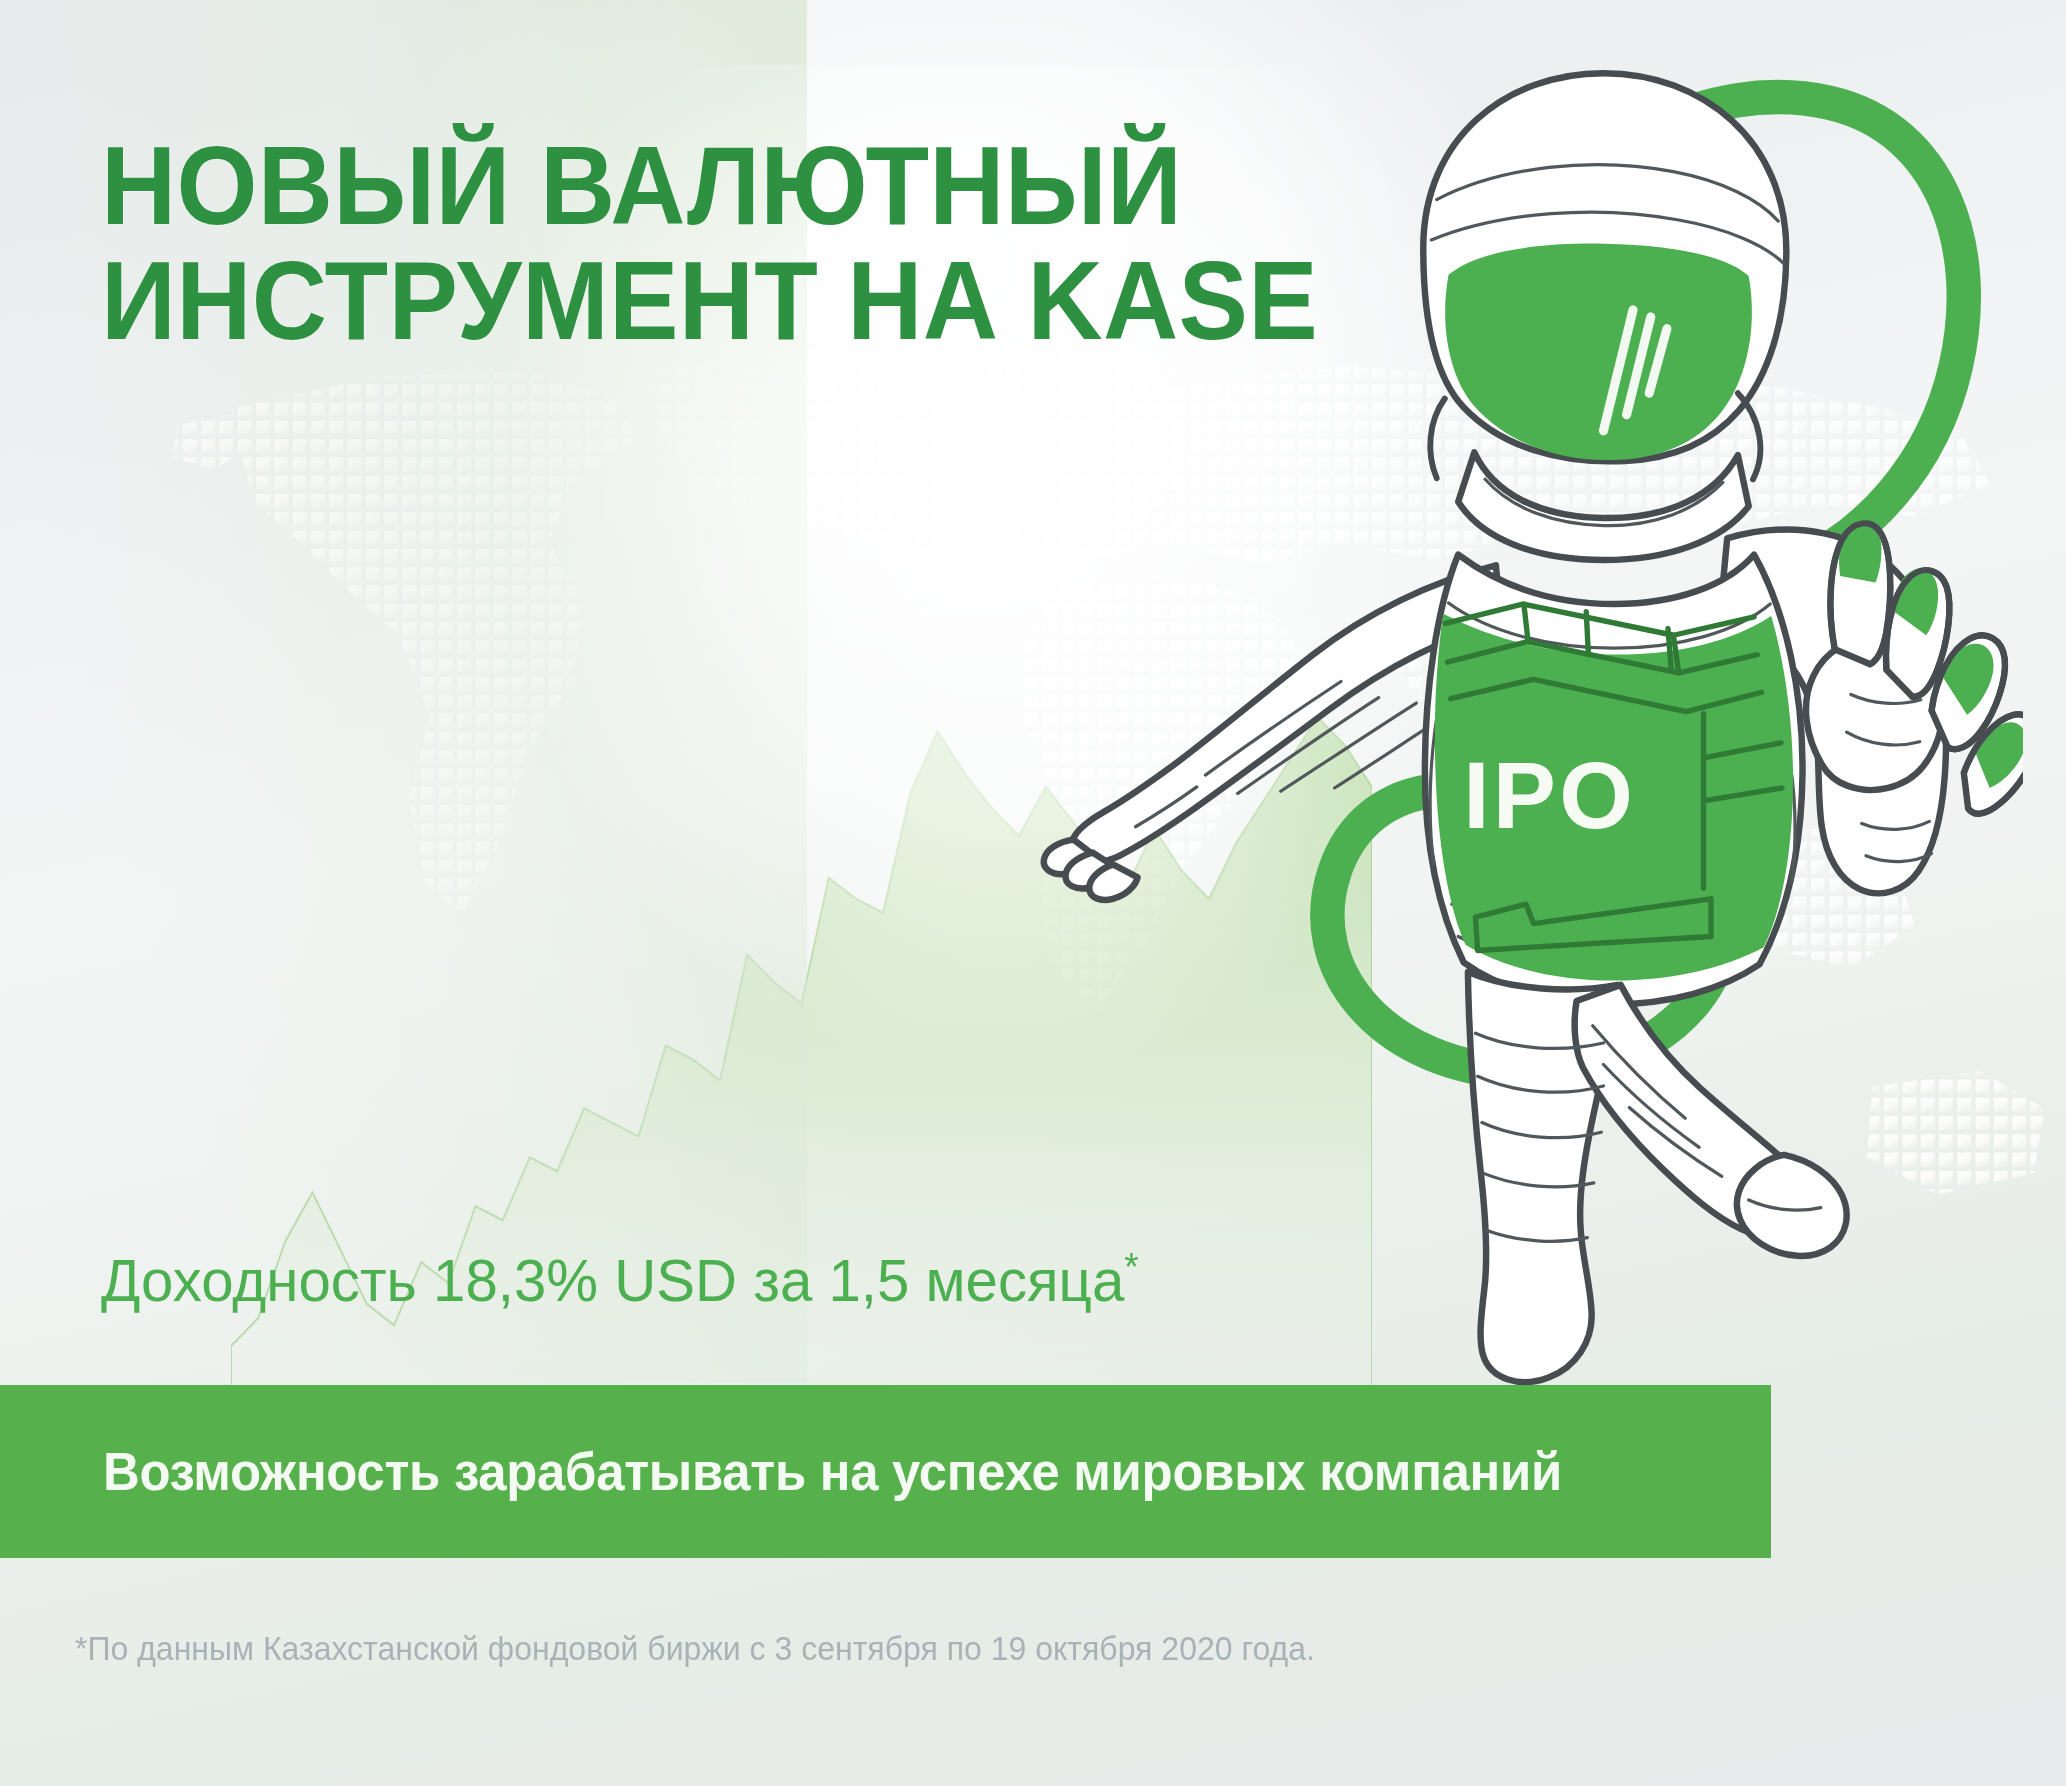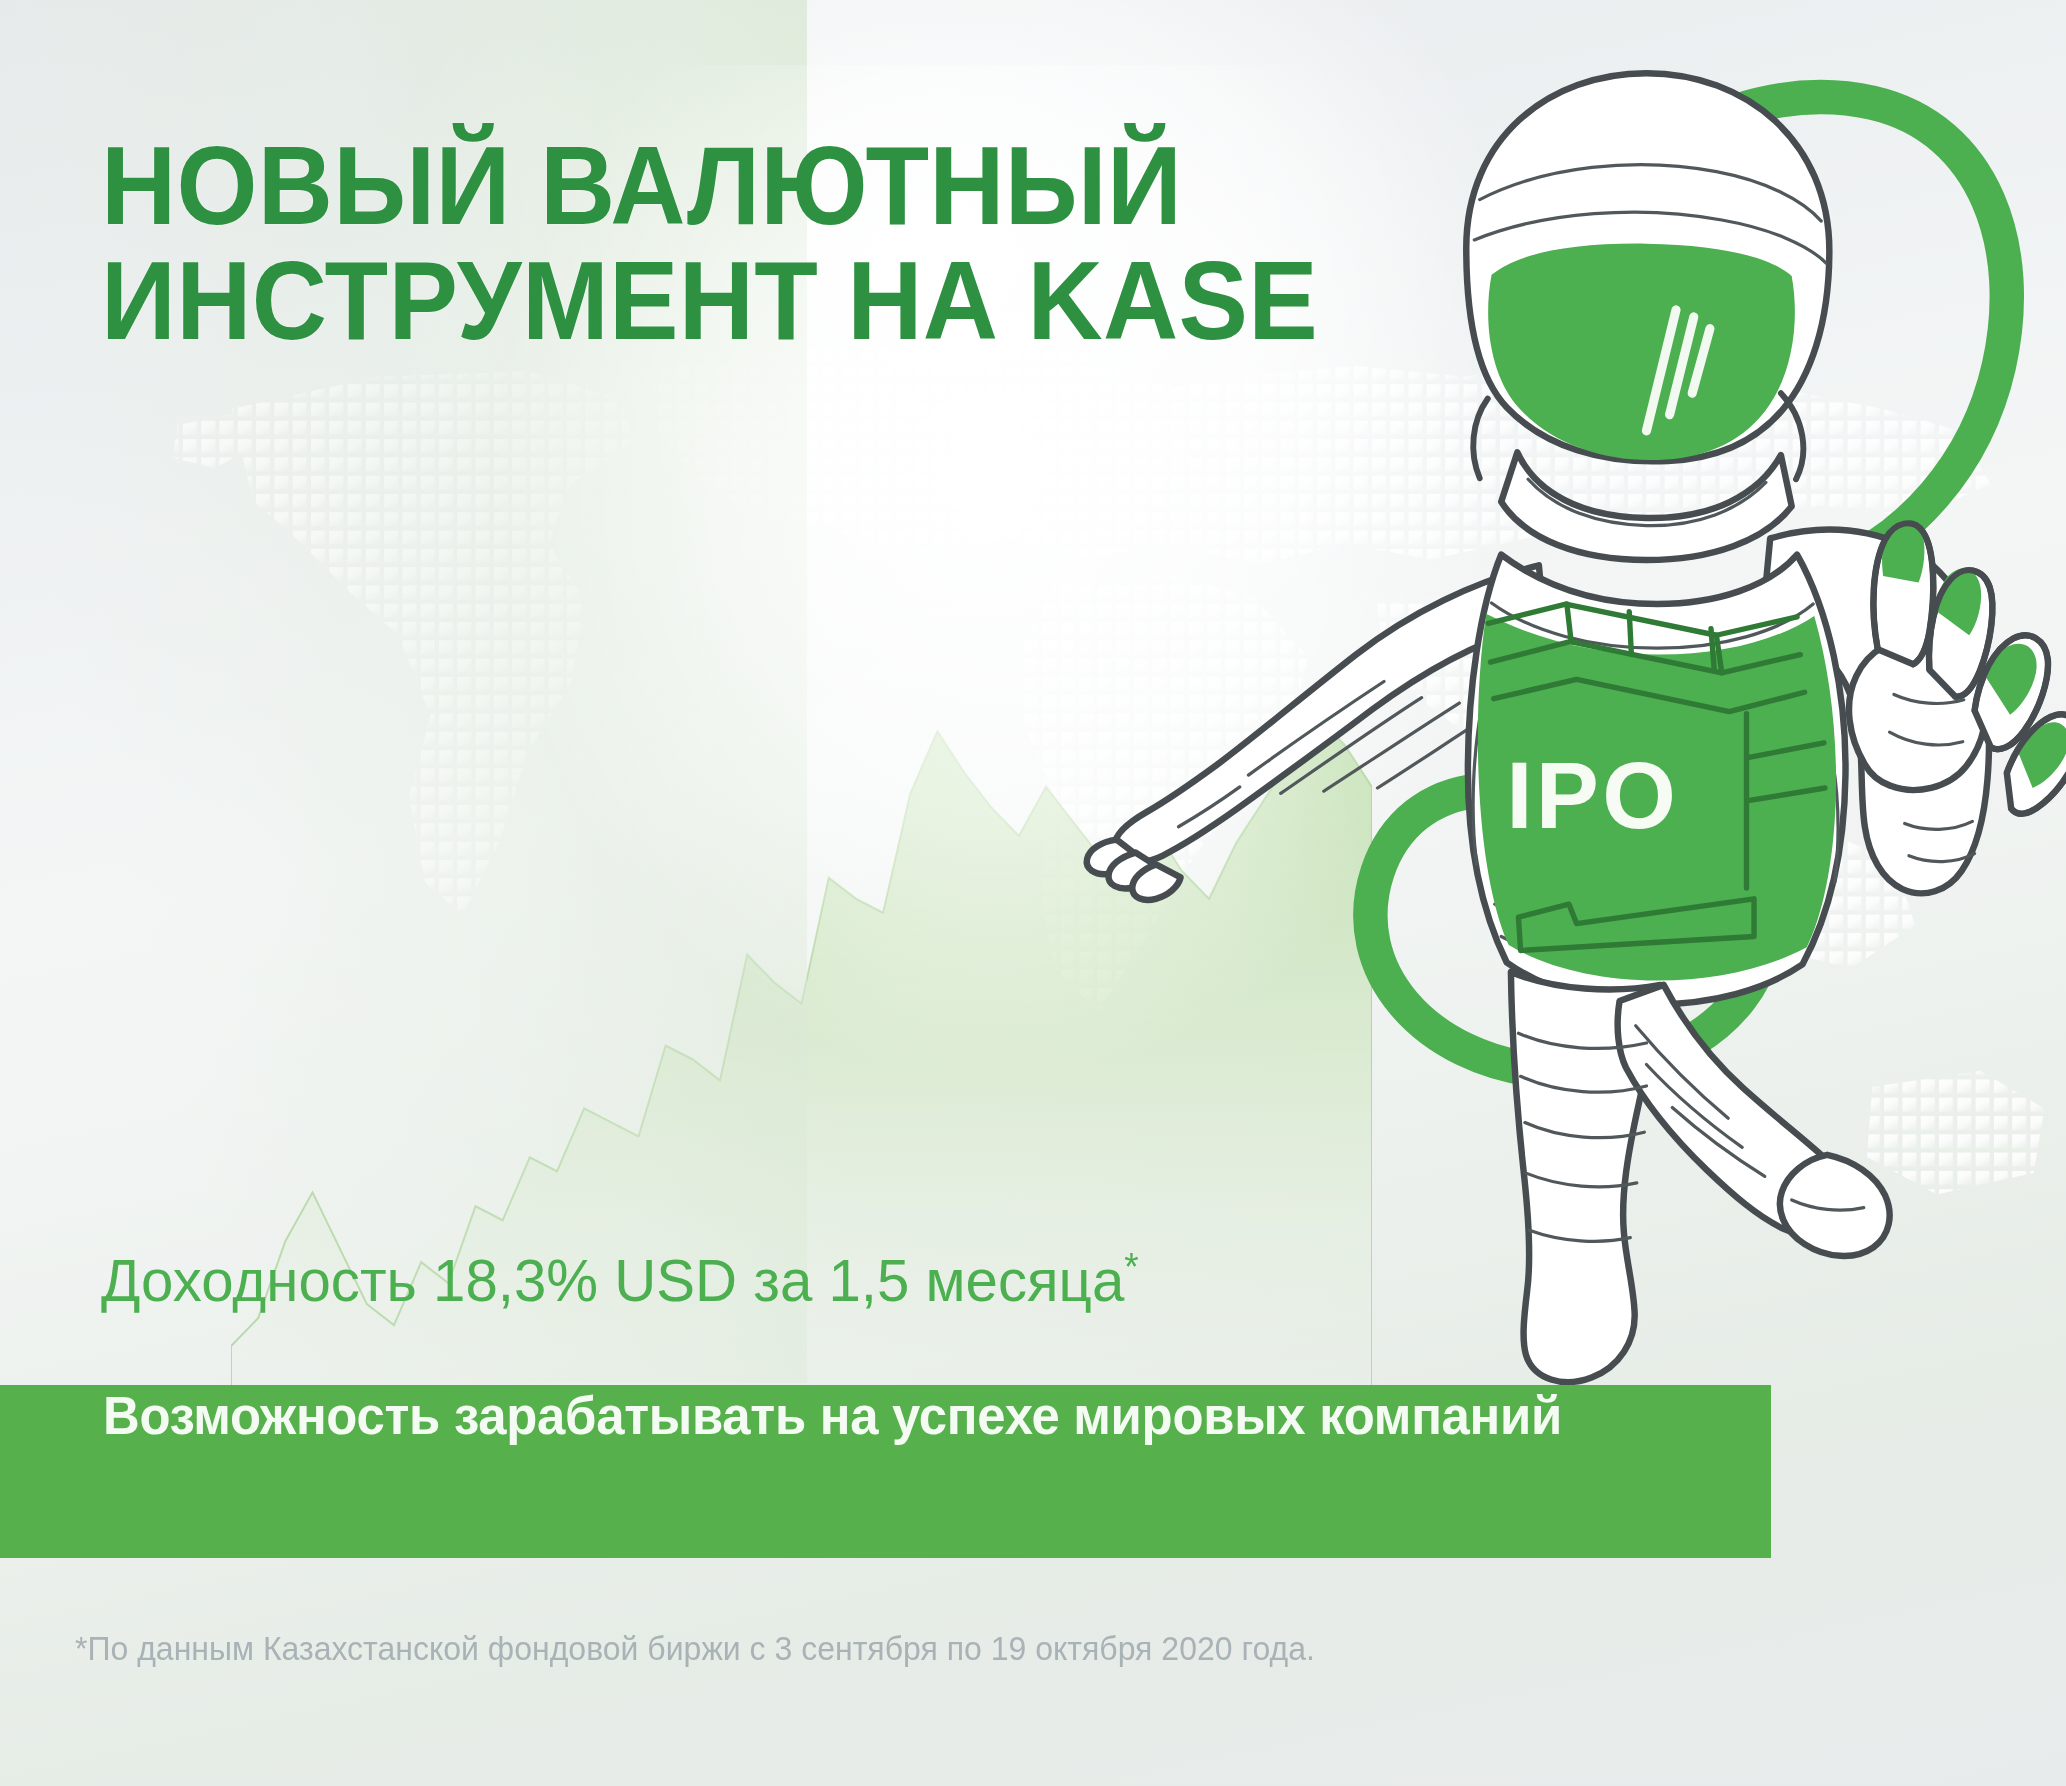--- a/index.html
+++ b/index.html
@@ -51,40 +51,40 @@
     white-space:nowrap;
     transform:scaleX(0.97); transform-origin:left top;
   }
   #subhead .ast { font-size:38px; vertical-align:super; }
 
   
   #banner {
     position:absolute; left:0; top:1385px;
     width:1771px; height:173px;
     background:#56B04B;
-    display:flex; 
+    display:flex; align-items:center;
   }
   #banner-text {
     margin-left:103px;
     font-size:53px; font-weight:700; color:#F4FBF3;
     white-space:nowrap; letter-spacing:-0.3px;
     transform:scaleX(0.96); transform-origin:left center;
   }
 
   
   #footnote {
     position:absolute; left:75px; top:1630px;
     font-size:33px; color:#A9B2B6; font-weight:400;
     white-space:nowrap;
     transform:scaleX(0.97); transform-origin:left top;
   }
 
   
   #astronaut {
-    position:absolute; left:1001px; top:21.5px;
+    position:absolute; left:958px; top:21.5px;
     width:1065px; height:1404px;
   }
   #astronaut svg { width:100%; height:100%; display:block; }
 </style>
 </head>
 <body>
 
 <div id="poster">
 
   <div class="bg-layer" id="world-map">

